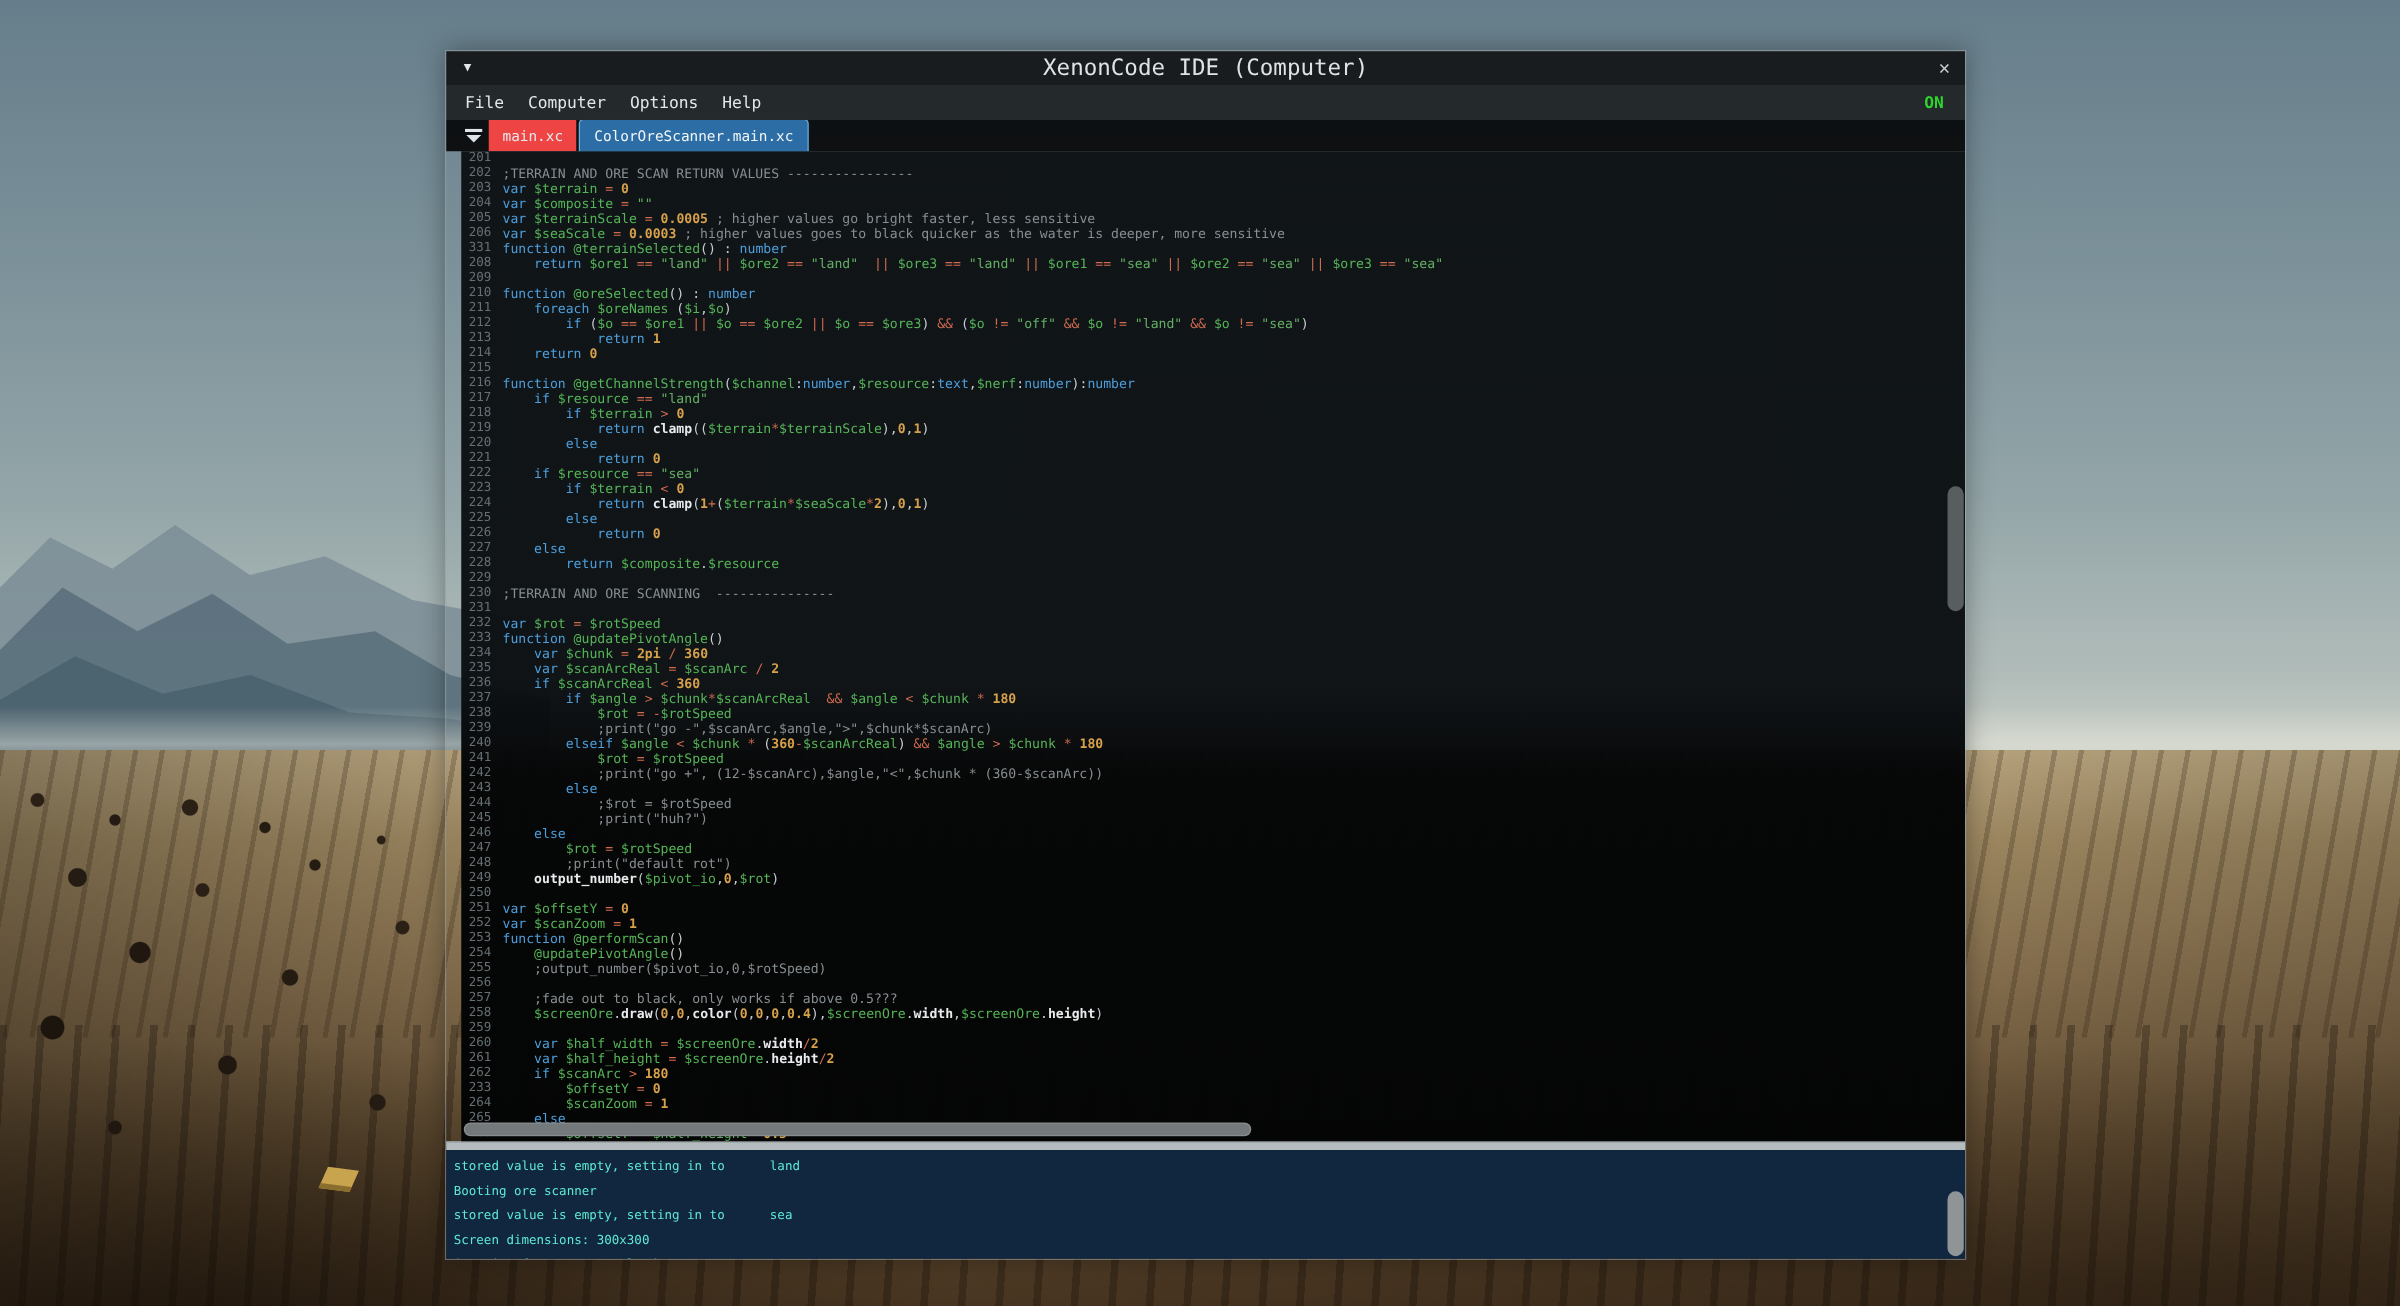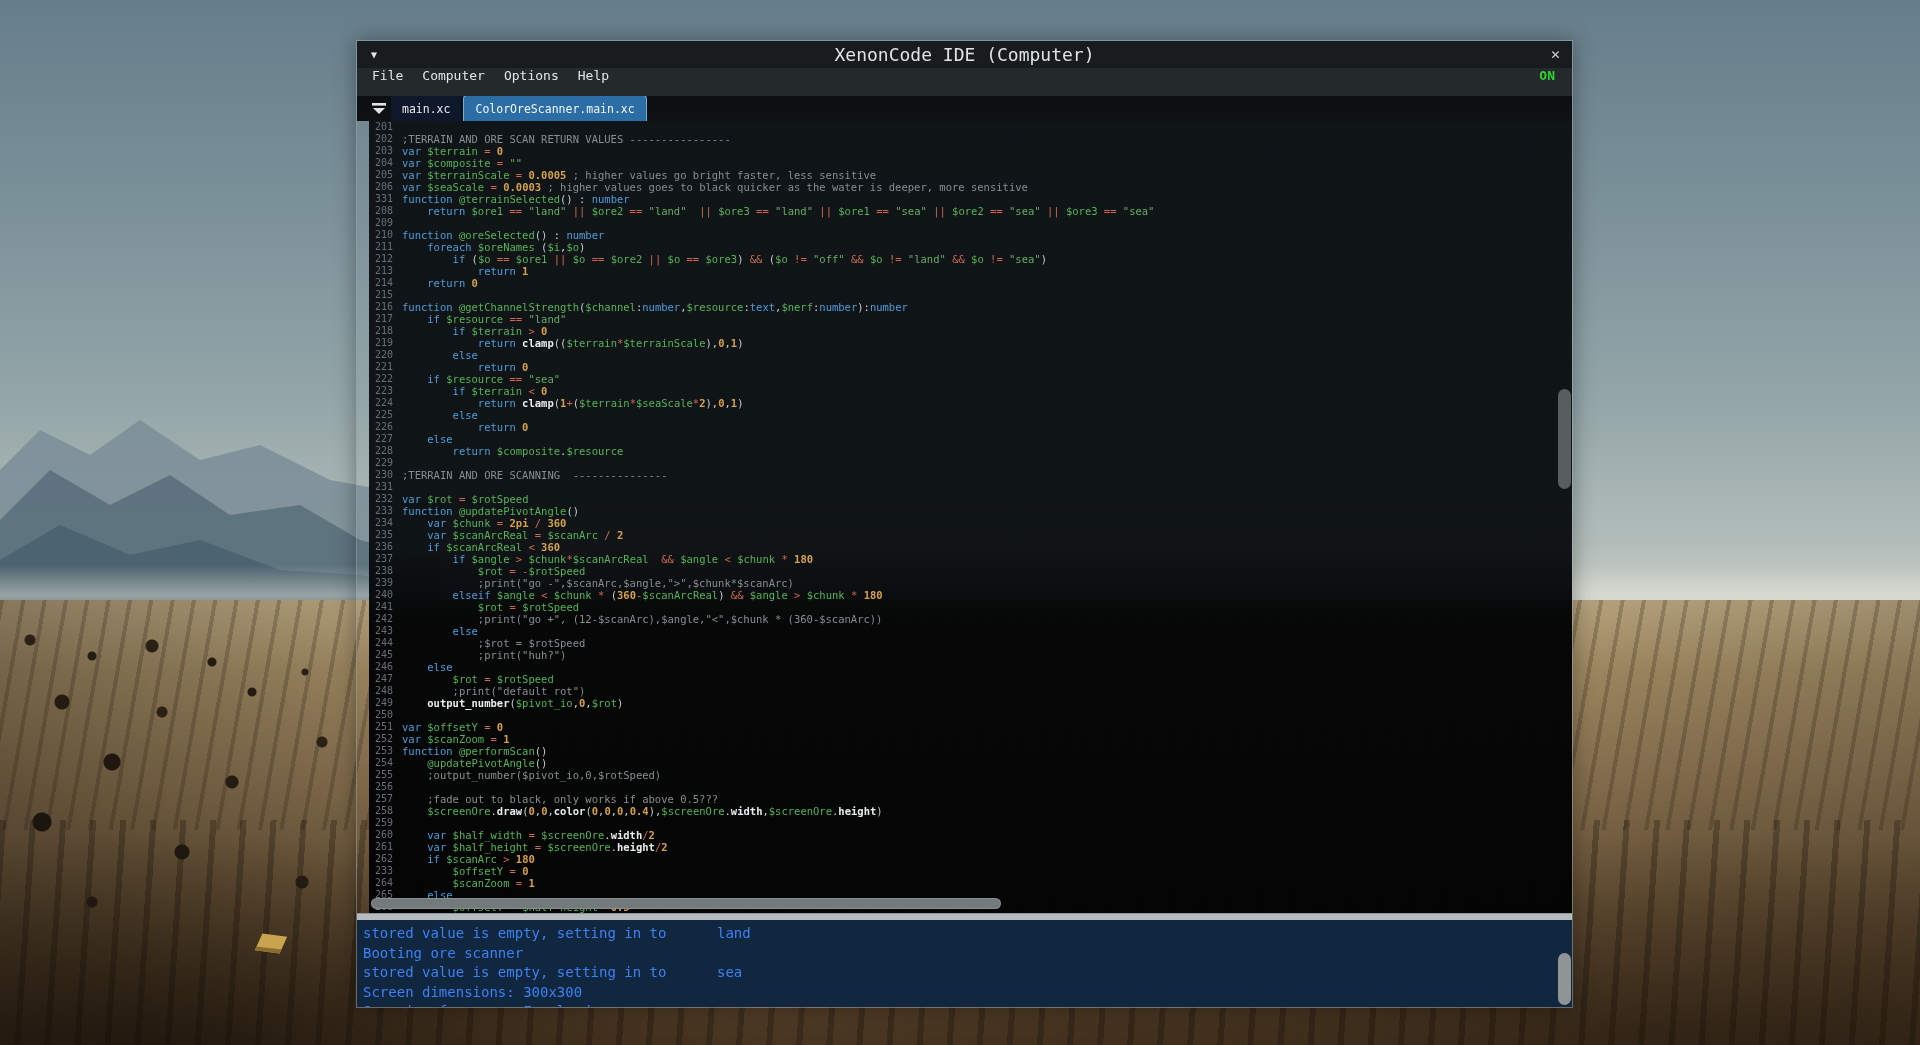--- a/index.html
+++ b/index.html
@@ -43,29 +43,29 @@
     border-bottom:4px solid #8a6e2e;transform:skewX(-18deg) rotate(7deg);}
 
   
   #win{position:absolute;left:356px;top:40px;width:1217px;height:968px;
     display:flex;flex-direction:column;box-sizing:border-box;
     border:1px solid rgba(150,162,168,.55);box-shadow:0 0 20px rgba(0,0,0,.35);}
   .titlebar{height:27px;background:rgba(23,25,27,.97);display:flex;align-items:center;position:relative;flex:none;}
   .collapse{color:#e3e7e9;font-size:10px;margin-left:14px;cursor:pointer;}
   .title{position:absolute;left:0;right:0;text-align:center;color:#dfe3e6;font-size:18px;}
   .close{position:absolute;right:12px;top:4px;color:#c9ced1;font-size:15px;cursor:pointer;}
-  .menubar{height:28px;background:rgba(34,38,40,.97);display:flex;align-items:flex-start;position:relative;flex:none;}
+  .menubar{height:28px;background:rgba(34,38,40,.97);display:flex;align-items:center;position:relative;flex:none;}
   .menu-items{display:flex;margin-left:12px;gap:13px;}
   .menu-item{color:#e3e7e9;font-size:13px;padding:0 3px;cursor:pointer;}
   .power{position:absolute;right:17px;color:var(--accent_green);font-size:13px;font-weight:bold;cursor:pointer;}
   .tabbar{height:25px;background:rgba(10,12,13,.97);display:flex;align-items:stretch;flex:none;}
   .filter-btn{width:22px;margin-left:11px;display:flex;align-items:center;justify-content:center;cursor:pointer;}
   .tabs{display:flex;margin-left:1px;}
   .tab{display:flex;align-items:center;padding:0 11px;font-size:11.5px;color:#e6eaec;
-    background:#0f172a;margin-right:3px;cursor:pointer;white-space:pre;}
+    background:#ef4444;margin-right:3px;cursor:pointer;white-space:pre;}
   .tab.active{background:var(--tab_active);box-shadow:0 0 0 1px var(--tab_active_border);
     border-radius:3px 3px 0 0;color:#f2f6f8;}
 
   
   .editor{flex:none;height:792px;position:relative;overflow:hidden;
     background:linear-gradient(180deg,rgba(13,17,20,.97) 0%,rgba(11,15,18,.97) 54%,rgba(4,5,6,.985) 63%,rgba(3,4,4,.99) 100%);margin-left:12px;}
   .code-line{display:flex;height:12px;line-height:12px;font-size:10.5px;white-space:pre;}
   .ln{width:24px;text-align:right;color:var(--ln);font-size:10px;flex:none;}
   .code-text{margin-left:9px;color:#d6dadd;}
   .tk-kw{color:var(--kw);} .tk-vr{color:var(--vr);} .tk-str{color:var(--str);}
@@ -74,21 +74,21 @@
   .hscroll{position:absolute;left:2px;bottom:4px;width:630px;height:11px;border-radius:6px;
     background:#74797c;box-shadow:inset 0 0 0 1px rgba(255,255,255,.15);cursor:pointer;}
   .vscroll{position:absolute;right:1px;top:268px;width:13px;height:100px;border-radius:7px;
     background:#585d60;cursor:pointer;}
 
   .divider{height:6px;background:var(--divider);border-top:1px solid #8d9598;flex:none;}
 
   
   .console{flex:1;background:var(--console_bg);position:relative;overflow:hidden;}
   .console-lines{padding:4px 0 0 6px;}
-  .console-line{font-size:14px;line-height:19.5px;color:#3b82f6;white-space:pre;}
+  .console-line{font-size:10px;line-height:19.5px;color:#5eead4;white-space:pre;}
   .console-vscroll{position:absolute;right:1px;bottom:2px;width:13px;height:52px;border-radius:7px;
     background:#8f9597;cursor:pointer;}
 </style>
 </head>
 <body>
 
 <div id="backdrop">
   <div class="sky"></div>
   <svg class="mountains" width="440" height="220" viewBox="0 0 440 220">
     <polygon points="0,70 40,30 90,55 140,20 200,60 260,45 330,80 440,100 440,220 0,220" fill="#7b8d96" opacity="0.85"></polygon>

